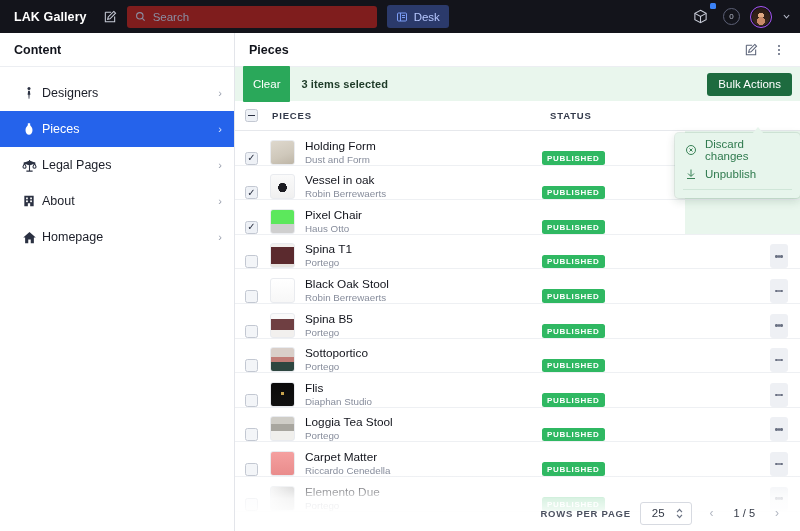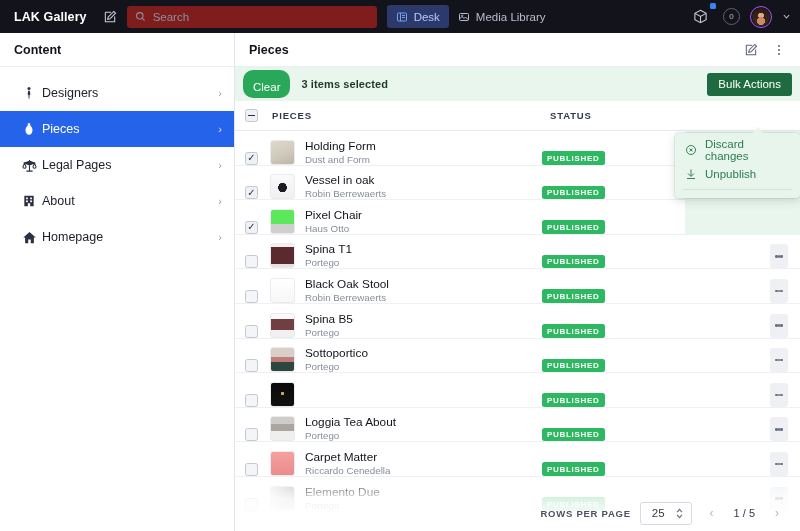--- a/index.html
+++ b/index.html
@@ -53,21 +53,21 @@
   .main { flex: 1; min-width: 0; display: flex; flex-direction: column; background: #fff; position: relative; }
   .main-head { height: 34px; display: flex; align-items: center; padding: 0 8px 0 14px; border-bottom: 1px solid #eceef2; flex: 0 0 34px; }
   .main-title { font-size: 12.5px; font-weight: bold; color: #12141c; }
   .main-head-right { margin-left: auto; display: flex; align-items: center; gap: 2px; }
 
   
   .bulkbar {
     height: 34px; flex: 0 0 34px; background: #e9f6ed; display: flex; align-items: center;
     padding: 0 8px 0 8px; position: relative; z-index: 40;
   }
-  .clear-btn { background: #2aa85a; color: #fff; font-size: 11.5px; height: 28px; padding: 11px 10px; border: none; border-radius: 10px; cursor: pointer; font-family: inherit; }
+  .clear-btn { background: #2aa85a; color: #fff; font-size: 11.5px; height: 36px; padding: 11px 10px; border: none; border-radius: 1px; cursor: pointer; font-family: inherit; }
   .sel-count { font-size: 11px; font-weight: bold; color: #1d3a27; margin-left: 11px; letter-spacing: .1px; }
   .bulk-btn { margin-left: auto; background: #1d6b3f; color: #fff; font-size: 11.5px; height: 23px; padding: 0 11px; border: none; border-radius: 3px; cursor: pointer; font-family: inherit; position: relative; }
 
   
   .dropdown {
     position: absolute; top: 100px; right: 0px; width: 125px;
     background: #e7f5ec; border-radius: 4px; z-index: 50;
     box-shadow: 0 3px 10px rgba(20,60,35,.16), 0 0 0 1px rgba(40,120,70,.10);
     padding: 5px 0 5px 0;
   }
@@ -139,30 +139,20 @@
     <div class="navtabs">
       <div class="navtab active">
         <span>
           <svg width="12" height="12" viewBox="0 0 24 24" fill="none" stroke="#7b9cf5" stroke-width="2">
             <rect x="3" y="4" width="18" height="16" rx="2"></rect>
               <path d="M9 4v16M12 9h6M12 13h6"></path>
           </svg>
         </span>
         <span>Desk</span>
       </div>
-      <div class="navtab">
-        <span>
-          <svg width="12" height="12" viewBox="0 0 24 24" fill="none" stroke="#b9bdcc" stroke-width="2">
-            <rect x="3" y="5" width="18" height="14" rx="2"></rect>
-              <path d="M3 16l5-5 4 4 3-3 6 6"></path>
-              <circle cx="8.5" cy="9.5" r="1.2"></circle>
-          </svg>
-        </span>
-        <span>Media Library</span>
-      </div>
     </div>
 
     <div class="topright">
       <div class="icon-btn" style="position:relative">
         <svg width="15" height="15" viewBox="0 0 24 24" fill="none" stroke="#c8ccd8" stroke-width="1.7">
           <path d="M12 2l9 5v10l-9 5-9-5V7z"></path>
             <path d="M3 7l9 5 9-5M12 12v10"></path>
         </svg>
         <span class="dot-badge"></span>
       </div>
@@ -371,32 +361,36 @@
               <div class="status"><span class="pill">PUBLISHED</span></div>
               <div class="kebab">
                 <span></span>
                 <span></span>
                 <span></span>
               </div>
             </div>
             <div class="trow">
               <div class="cb"></div>
               <div class="thumb" style="background:radial-gradient(ellipse at 50% 45%,#c8a44e 0 9%,transparent 10%),linear-gradient(#0a0a0a,#111)"></div>
+              <div class="tmeta">
+                <div class="tname">Flis</div>
+                <div class="tauthor">Diaphan Studio</div>
+              </div>
               <div class="status"><span class="pill">PUBLISHED</span></div>
               <div class="kebab">
                 <span></span>
                 <span></span>
                 <span></span>
               </div>
             </div>
             <div class="trow">
               <div class="cb"></div>
               <div class="thumb" style="background:linear-gradient(to bottom,#cfcdc7 0 30%,#a8a69f 30% 60%,#f0efec 60%)"></div>
               <div class="tmeta">
-                <div class="tname">Loggia Tea About</div>
+                <div class="tname">Loggia Tea Stool</div>
                 <div class="tauthor">Portego</div>
               </div>
               <div class="status"><span class="pill">PUBLISHED</span></div>
               <div class="kebab">
                 <span></span>
                 <span></span>
                 <span></span>
               </div>
             </div>
             <div class="trow">

